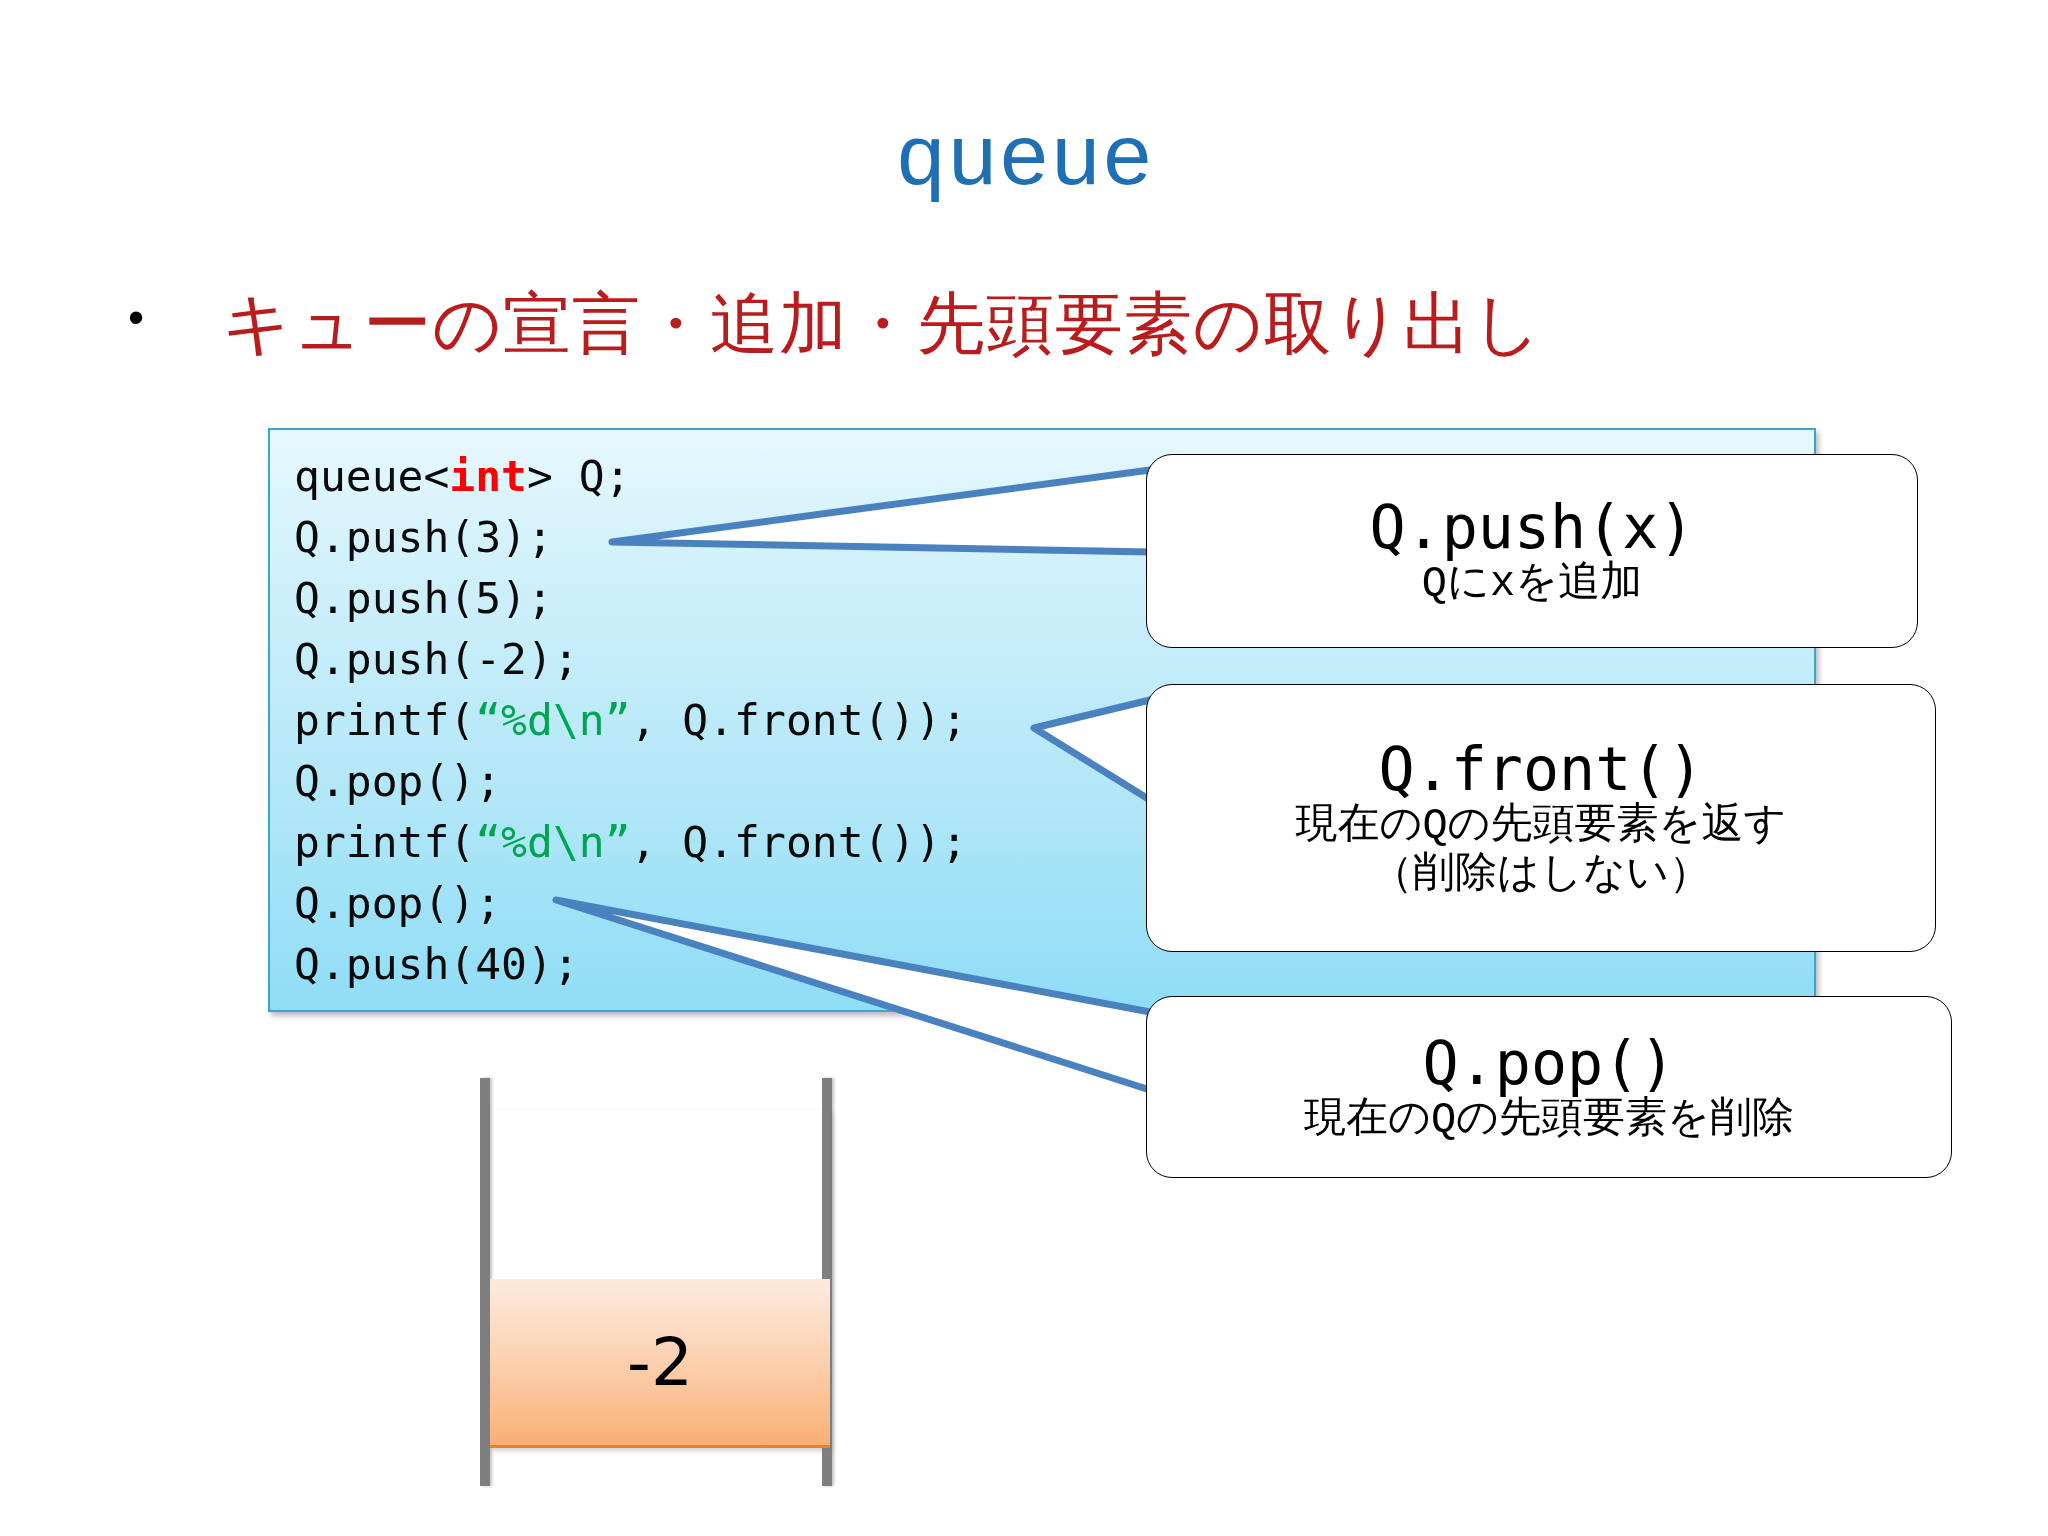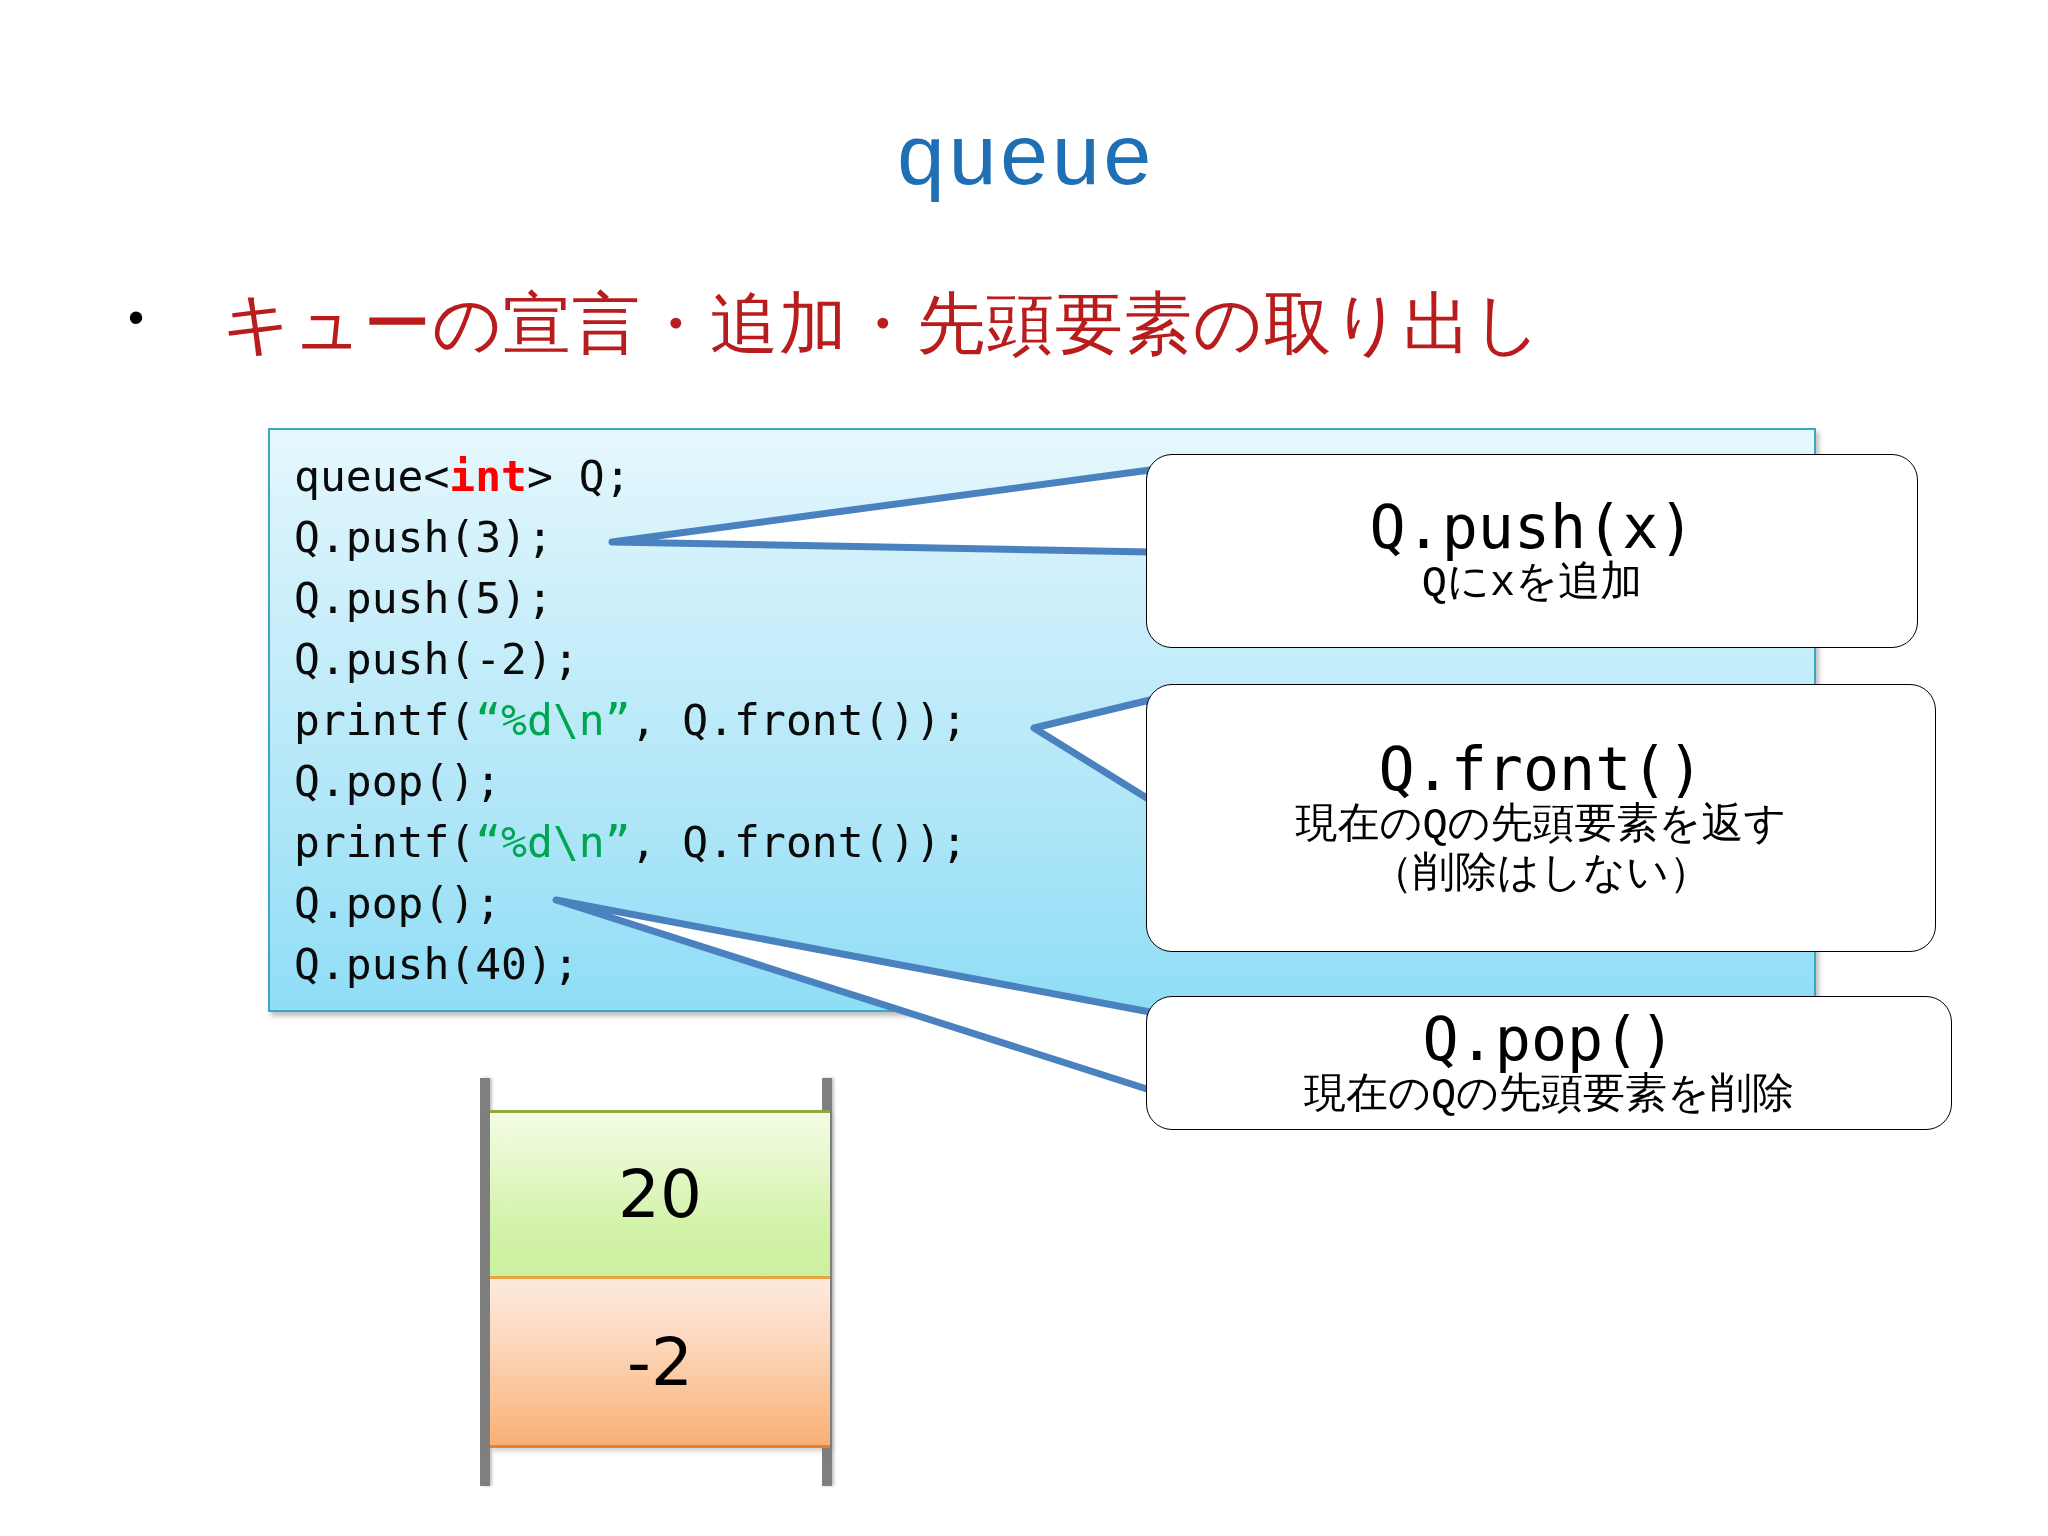--- a/index.html
+++ b/index.html
@@ -109,21 +109,21 @@
   .callout-desc {
     font-family: Liberation Mono, monospace;
     font-size: 42px;
     line-height: 1.16;
     color: #000000;
     white-space: nowrap;
   }
 
   #callout-push { left: 1146px; top: 454px; width: 772px; height: 194px; }
   #callout-front { left: 1146px; top: 684px; width: 790px; height: 268px; text-align: center; }
-  #callout-pop  { left: 1146px; top: 996px; width: 806px; height: 134px; }
+  #callout-pop  { left: 1146px; top: 996px; width: 806px; height: 182px; }
 
   
   #tails-svg {
     position: absolute;
     left: 0; top: 0;
     width: 2048px; height: 1536px;
     z-index: 3;
     pointer-events: none;
   }
 
@@ -222,16 +222,15 @@
 
 <div id="callout-pop" class="callout">
   <div class="callout-title">Q.pop()</div>
   <div class="callout-desc">現在のQの先頭要素を削除</div>
 </div>
 
 <div id="queue-diagram">
   <div id="rail-left" class="rail"></div>
   <div id="rail-right" class="rail"></div>
   <div id="cells">
-    <div id="cell-0" class="cell">20</div>
     <div id="cell-1" class="cell">-2</div>
   </div>
 </div>
 
 </body></html>

